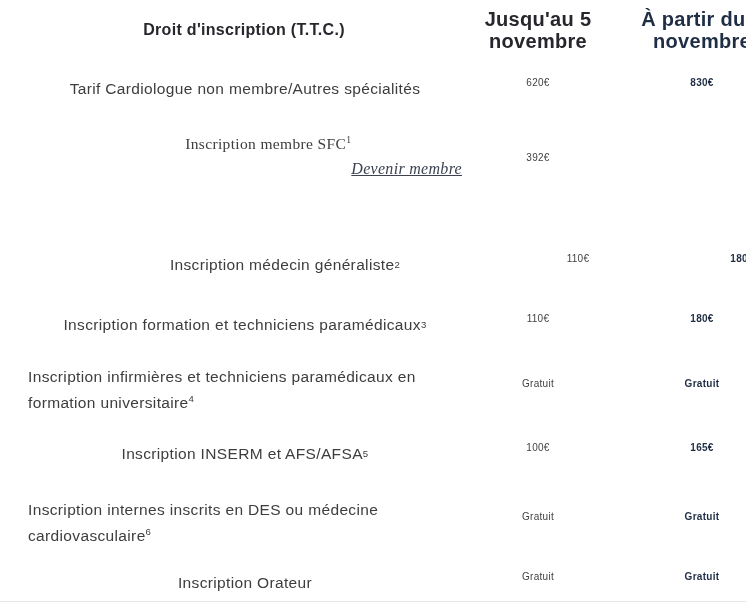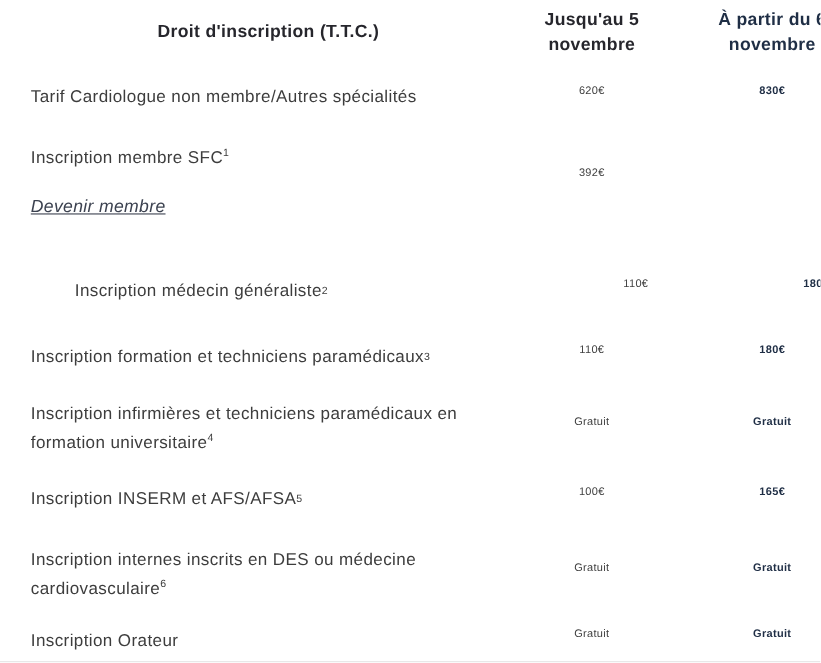--- a/index.html
+++ b/index.html
@@ -39,36 +39,36 @@
     justify-content:center;
     font-weight:bold;
     font-size:16px;
     letter-spacing:.3px;
     color:var(--ink-heading);
     text-align:center;
   }
   .header-col{
     justify-content:center;
     font-weight:bold;
-    font-size:16px;
+    font-size:20px;
     letter-spacing:.3px;
     line-height:22px;
     color:var(--ink-heading);
     text-align:center;
   }
   .col-late.header-col{padding-left:30px;}
   
   .label-cell{
     padding-left:8px;
     padding-right:6px;
     font-size:15.5px;
     letter-spacing:.35px;
     line-height:26px;
     color:var(--ink-label);
-    justify-content:flex-start;
+    justify-content:center;
   }
   .price-cell{
     justify-content:center;
     font-size:10px;
     letter-spacing:.3px;
     color:var(--ink-price);
     padding-bottom:14px;
     text-align:center;
   }
   .col-late{
@@ -85,24 +85,25 @@
   .r1{height:58px;}
   .r2{height:117px;}
   .r3{height:60px;margin-left:40px;}
   .r4{height:60px;}
   .r5{height:70px;}
   .r6{height:58px;}
   .r7{height:80px;}
   .r8{height:40px;}
   
   .row-membre .label-cell{
-    flex-direction:column;
+    flex-direction:row;
     align-items:flex-start;
-    justify-content:flex-start;
+    justify-content:flex-end;
     padding-top:16px;
+    font-family:Liberation Serif, serif;
   }
   .row-membre .label-cell .label-line{line-height:20px;}
   .row-membre .price-cell{
     align-items:flex-start;
     padding-top:34px;
     padding-bottom:0;
     text-align:right;
   }
   .member-link{
     margin-top:22px;

